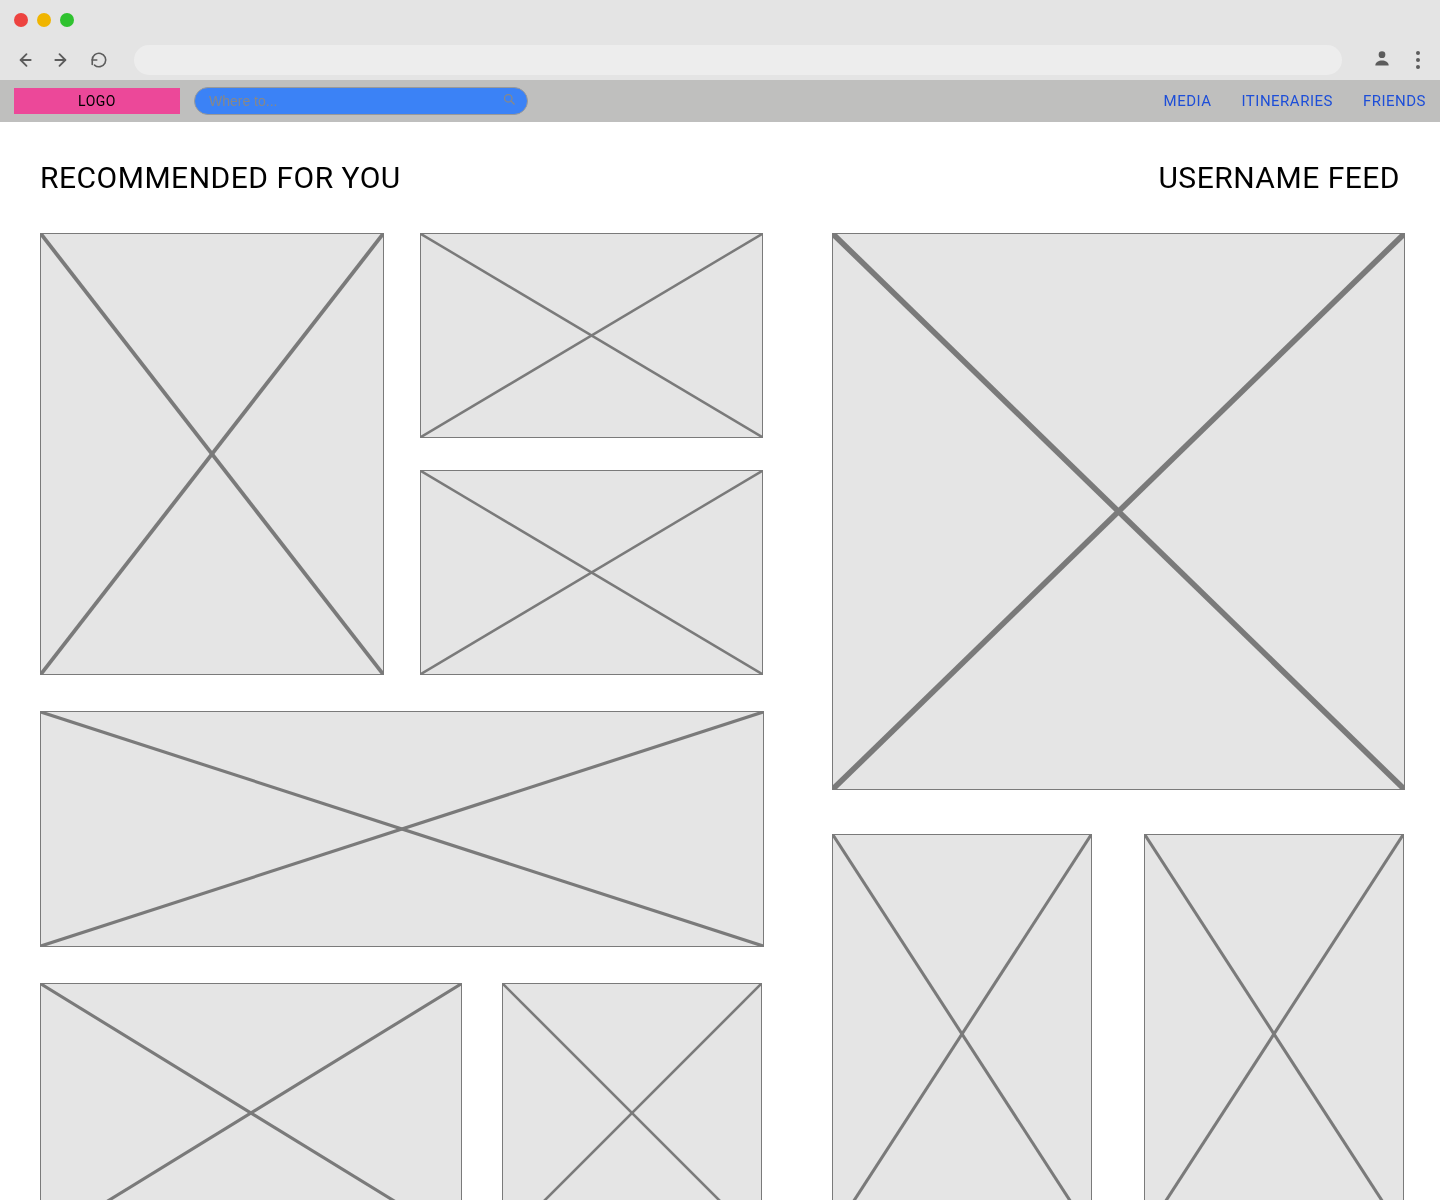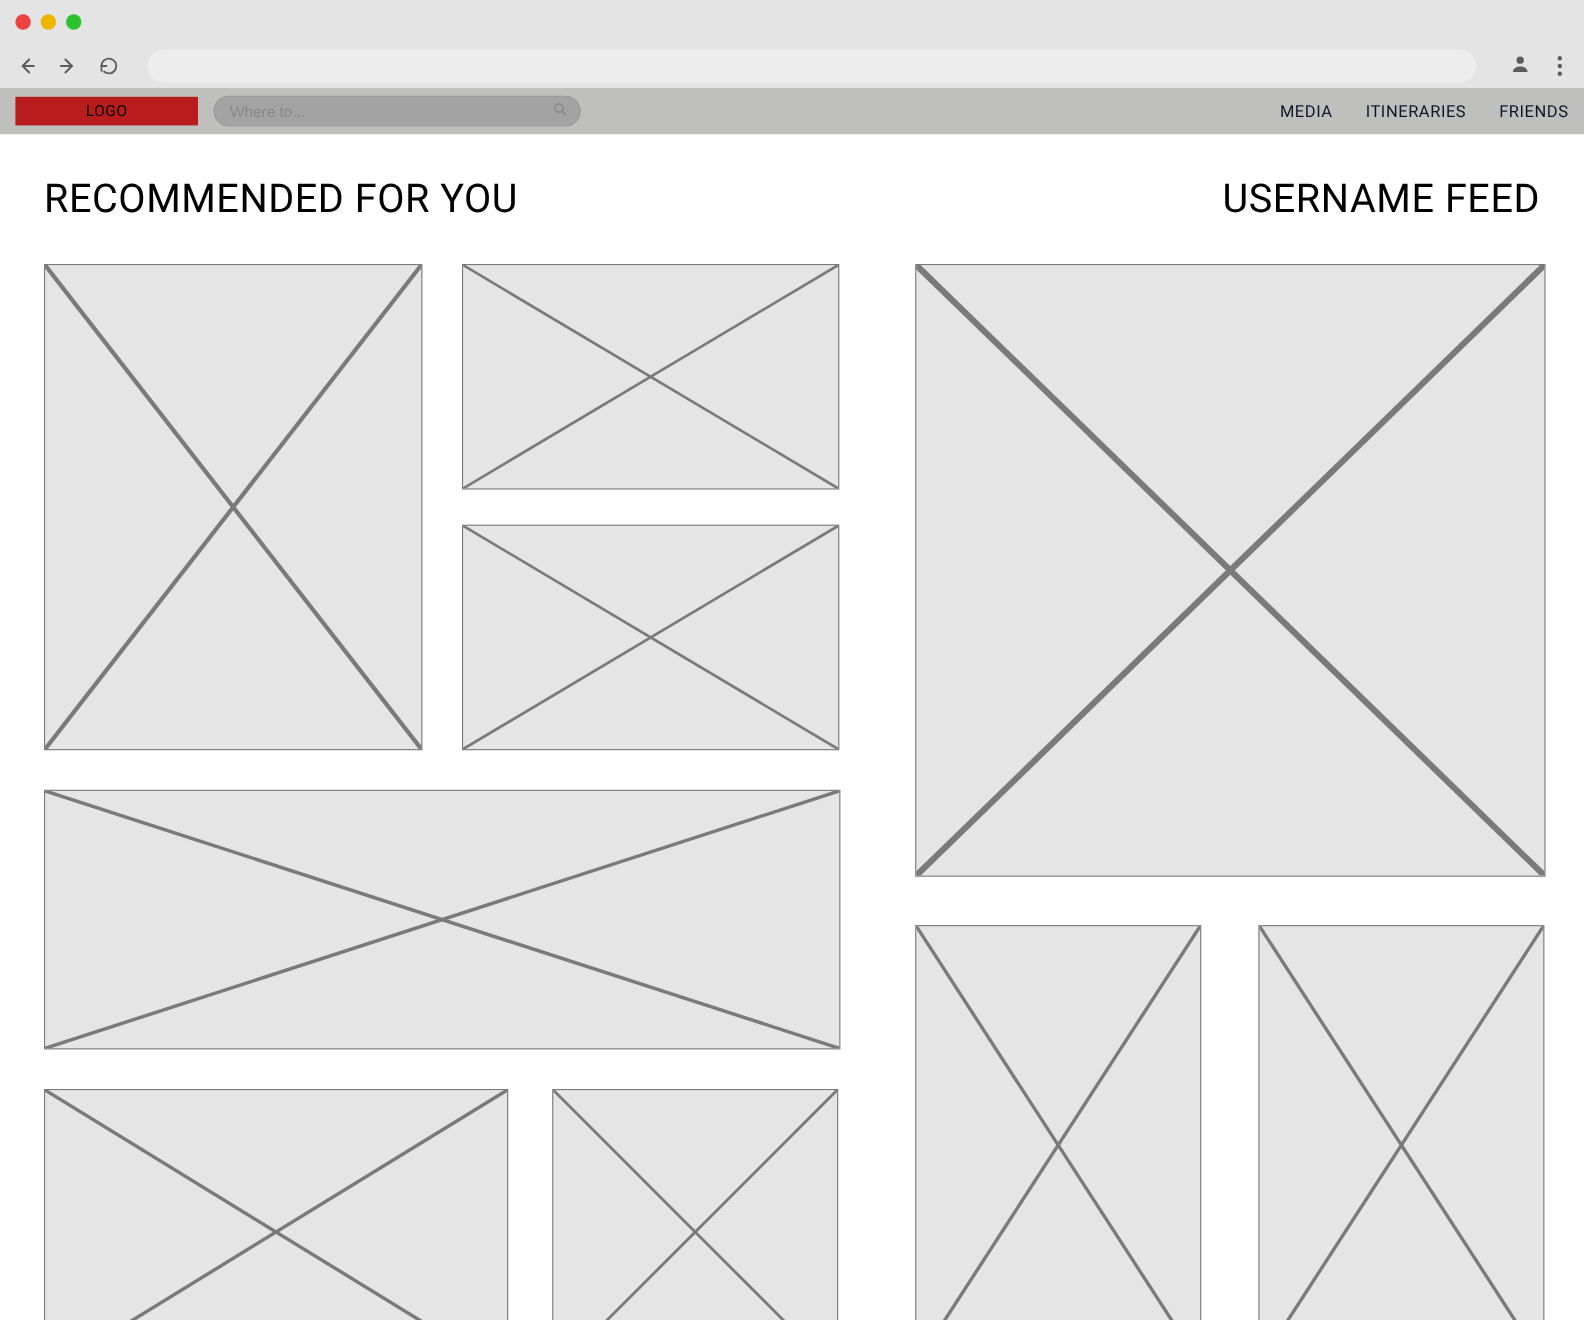--- a/index.html
+++ b/index.html
@@ -91,34 +91,34 @@
       background: #bfbfbe;
       display: flex;
       align-items: center;
       padding: 0 14px;
       gap: 14px;
     }
 
     .logo-box {
       width: 166px;
       height: 26px;
-      background: #b91c1c;
+      background: #ec4899;
       display: flex;
       align-items: center;
       justify-content: center;
       font-size: 14px;
       font-weight: 400;
       letter-spacing: 0.5px;
       color: #000;
     }
 
     .search-box {
       width: 334px;
       height: 28px;
-      background: #a3a3a3;
+      background: #3b82f6;
       border: 1px solid #999;
       border-radius: 14px;
       display: flex;
       align-items: center;
       padding: 0 10px 0 14px;
     }
 
     .search-box input {
       flex: 1;
       border: none;
@@ -138,38 +138,38 @@
       color: #888;
     }
 
     .navbar-right {
       margin-left: auto;
       display: flex;
       gap: 30px;
     }
 
     .nav-link {
-      color: #0f172a;
+      color: #1d4ed8;
       font-size: 15px;
       letter-spacing: 0.5px;
     }
 
     
     .content {
       padding: 38px 40px 0 40px;
     }
 
     .headings {
       display: flex;
       justify-content: space-between;
       margin-bottom: 38px;
     }
 
     .headings h1 {
-      font-size: 36px;
+      font-size: 30px;
       font-weight: 400;
       letter-spacing: 0.5px;
     }
 
     .columns {
       display: flex;
       gap: 34px;
     }
 
     .left-column {

